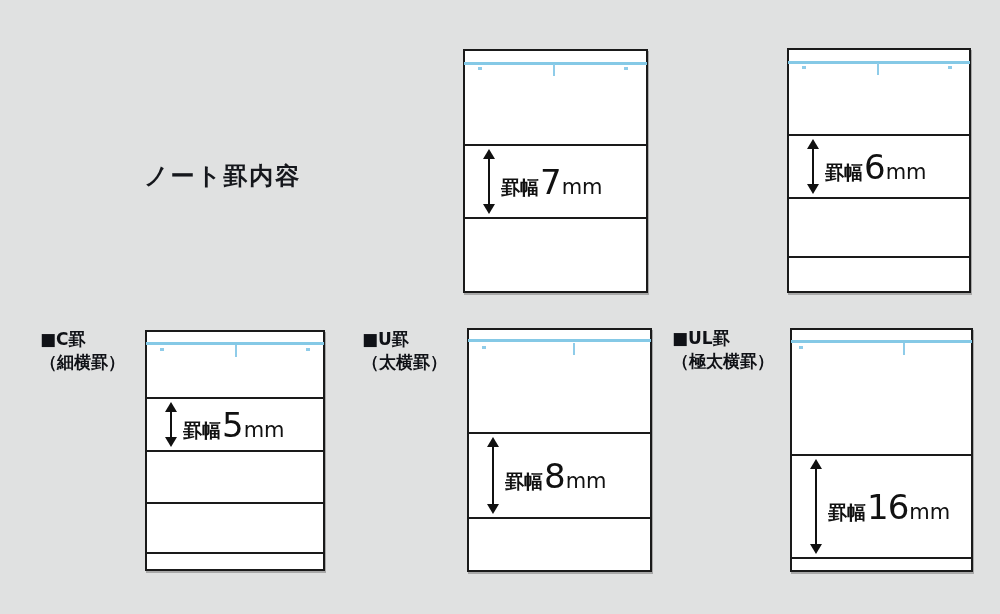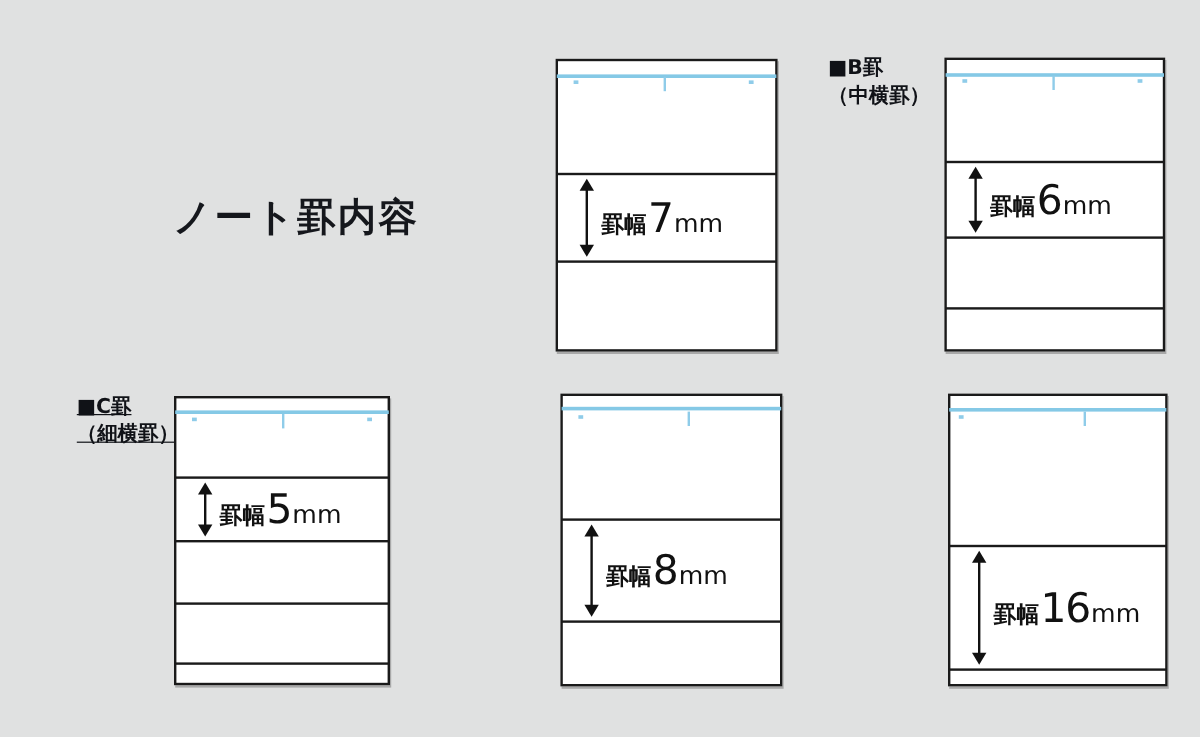--- a/index.html
+++ b/index.html
@@ -6,32 +6,32 @@
   body{
     width:1000px;height:614px;position:relative;overflow:hidden;
     background:#e0e1e1;
     font-family:"DejaVu Sans","Liberation Sans",sans-serif;
     color:#15171c;
   }
   .canvas{position:absolute;left:0;top:0;width:1000px;height:614px;}
 
   .main-title{
     position:absolute;left:144px;top:160px;
-    font-size:32px;font-weight:700;letter-spacing:2px;color:#15171c;
+    font-size:24px;font-weight:700;letter-spacing:2px;color:#15171c;
     white-space:nowrap;
   }
 
   
   .rule-label{
     position:absolute;font-size:17px;font-weight:700;line-height:23px;
     color:#101217;white-space:nowrap;
   }
   .lbl-a{left:350px;top:45px;}
   .lbl-b{left:690px;top:46px;}
-  .lbl-c{left:64px;top:328px;text-decoration:underline;}
+  .lbl-c{left:40px;top:328px;}
   .lbl-u{left:362px;top:328px;}
   .lbl-ul{left:672px;top:327px;}
 
   
   .card{
     position:absolute;background:#ffffff;
     border:2px solid #1a1a1a;box-sizing:border-box;
     box-shadow:1px 2px 0 rgba(0,0,0,0.25);
   }
   .g-a {left:463px;top:49px;width:185px;height:244px;}
@@ -102,24 +102,20 @@
         <div class="ah down"></div>
       </div>
       <div class="measure-label">
         <span class="m-prefix">罫幅</span>
         <span class="m-value">7</span>
         <span class="m-unit">mm</span>
       </div>
     </div>
   </div>
 
-  <div class="rule-label lbl-b">
-    <div>■B罫</div>
-    <div>（中横罫）</div>
-  </div>
   <div class="card g-b">
     <div class="blue-line"></div>
     <div class="tick tl"></div>
     <div class="tick tc"></div>
     <div class="tick tr"></div>
     <div class="hl n1"></div>
     <div class="hl n2"></div>
     <div class="hl n3"></div>
     <div class="measure-row">
       <div class="arrow">
@@ -155,40 +151,48 @@
         <div class="ah down"></div>
       </div>
       <div class="measure-label">
         <span class="m-prefix">罫幅</span>
         <span class="m-value">5</span>
         <span class="m-unit">mm</span>
       </div>
     </div>
   </div>
 
+  <div class="rule-label lbl-u">
+    <div>■U罫</div>
+    <div>（太横罫）</div>
+  </div>
   <div class="card g-u">
     <div class="blue-line"></div>
     <div class="tick tl"></div>
     <div class="tick tc"></div>
     <div class="hl n1"></div>
     <div class="hl n2"></div>
     <div class="measure-row">
       <div class="arrow">
         <div class="ah up"></div>
         <div class="shaft"></div>
         <div class="ah down"></div>
       </div>
       <div class="measure-label">
         <span class="m-prefix">罫幅</span>
         <span class="m-value">8</span>
         <span class="m-unit">mm</span>
       </div>
     </div>
   </div>
 
+  <div class="rule-label lbl-ul">
+    <div>■UL罫</div>
+    <div>（極太横罫）</div>
+  </div>
   <div class="card g-ul">
     <div class="blue-line"></div>
     <div class="tick tl"></div>
     <div class="tick tc"></div>
     <div class="hl n1"></div>
     <div class="hl n2"></div>
     <div class="measure-row">
       <div class="arrow">
         <div class="ah up"></div>
         <div class="shaft"></div>

